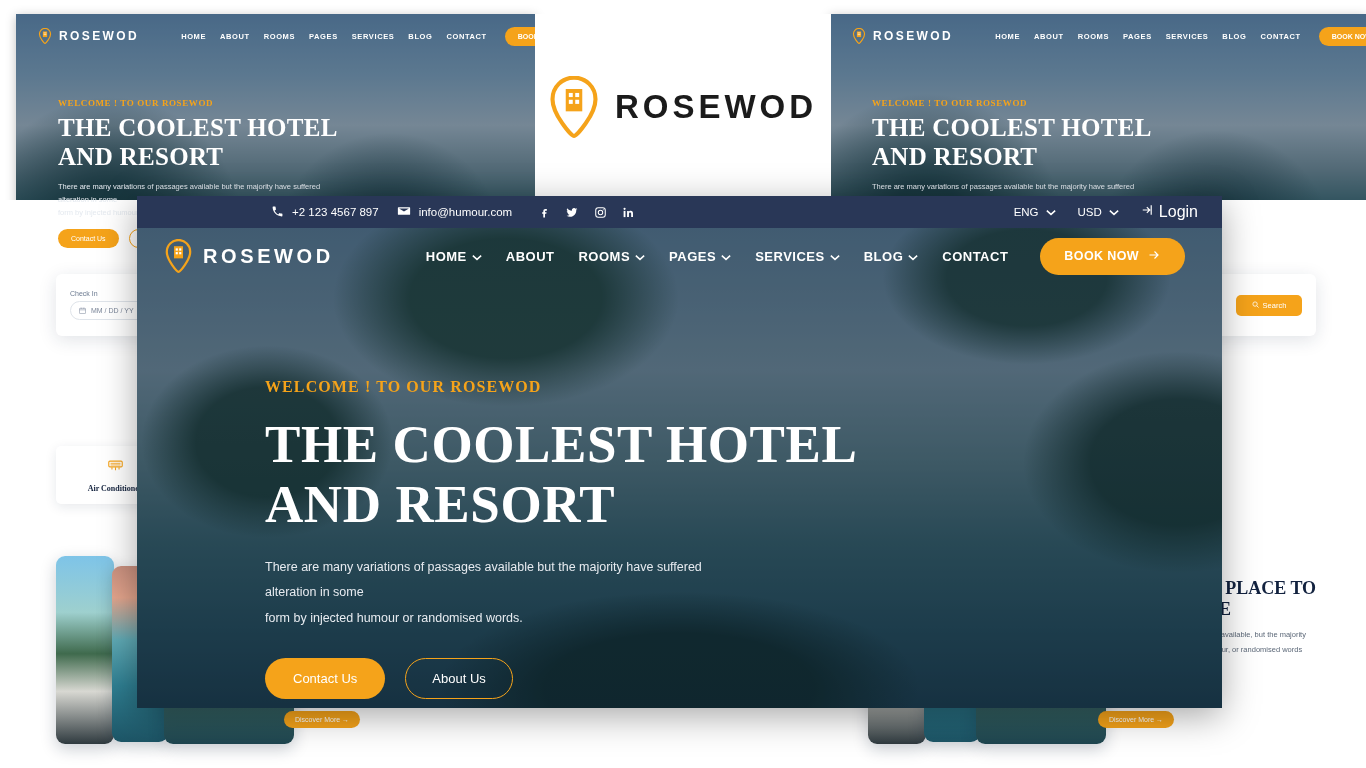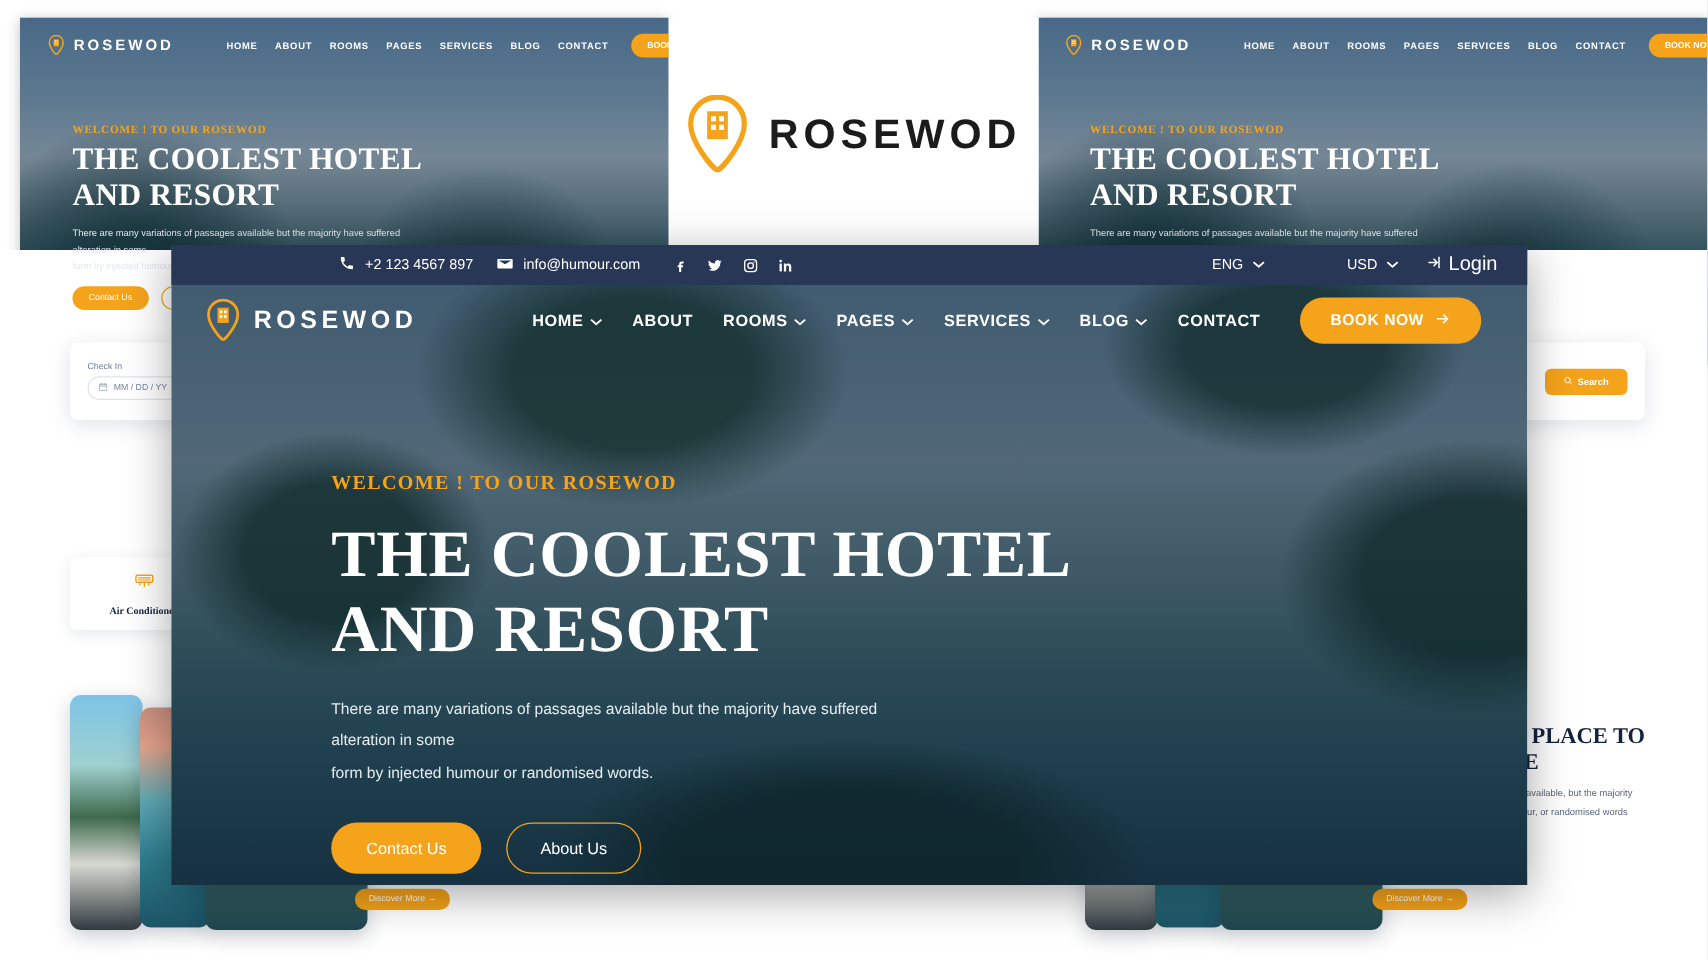--- a/index.html
+++ b/index.html
@@ -64,21 +64,21 @@
               background:#ffffff; z-index:2; }
   .booking-bar{ position:absolute; left:56px; top:274px; width:1260px; height:62px;
                 background:#fff; border-radius:6px; box-shadow:0 4px 18px rgba(20,40,70,.13);
                 display:flex; align-items:center; padding:0 14px; gap:10px; z-index:3; }
   .bk-field{ flex:1; }
   .bk-label{ font-size:7px; color:#6b7a90; margin-bottom:4px; }
   .bk-input{ border:1px solid #dfe4ea; border-radius:16px; height:19px; display:flex;
              align-items:center; gap:5px; padding:0 8px; font-size:7px; color:#7a8598; }
   .bk-search{ background:#f5a31a; color:#fff; border-radius:5px; height:21px; width:66px;
               display:flex; align-items:center; justify-content:center; gap:4px;
-              font-size:7.5px;font-weight:bold; }
+              font-size:7.5px; }
 
   
   .amen-row{ position:absolute; left:56px; top:446px; width:1260px; height:58px;
              display:flex; justify-content:space-between; z-index:3; }
   .amen{ width:118px; height:58px; background:#fff; border-radius:5px;
          box-shadow:0 3px 12px rgba(20,40,70,.10); display:flex; flex-direction:column;
          align-items:center; justify-content:center; gap:5px; }
   .amen .lbl{ font-family:"Liberation Serif", serif; font-weight:700; font-size:8px; color:#15243f; }
 
   
@@ -111,21 +111,21 @@
   
   .hero{ position:absolute; left:137px; top:196px; width:1085px; height:512px;
          overflow:hidden; z-index:10; box-shadow:0 8px 34px rgba(0,0,0,.35); }
   .topbar{ position:absolute; left:0; top:0; right:0; height:32px; background:#293757;
            display:flex; align-items:center; padding:0 24px; z-index:6; }
   .tb-left{ display:flex; align-items:center; gap:18px; margin-left:110px;text-align:right; }
   .tb-item{ display:flex; align-items:center; gap:8px; color:#fff; font-size:11.5px; }
   .tb-soc{ display:flex; align-items:center; gap:15px; margin-left:8px; }
   .tb-soc span{ color:#fff; display:flex; }
   .tb-right{ margin-left:auto; display:flex; align-items:center; gap:22px; }
-  .tb-sel{ display:flex; align-items:flex-start; gap:7px; color:#fff; font-size:11.5px;margin-left:44px; }
+  .tb-sel{ display:flex; align-items:flex-start; gap:7px; color:#fff; font-size:11.5px; }
   .tb-login{ display:flex; align-items:center; gap:4px; color:#fff; font-size:16px; }
 
   .navbar{ position:absolute; left:0; top:32px; right:0; height:56px; display:flex;
            align-items:center; padding:0 28px; z-index:6; }
   .brand{ display:flex; align-items:center; gap:11px; }
   .brand-text{ color:#fff; font-weight:700; font-size:20px; letter-spacing:3.6px; }
   .nav-menu{ display:flex; align-items:center; gap:24px; margin-left:92px; }
   .nav-menu a{ color:#fff; font-size:13px; font-weight:700; letter-spacing:.5px;
                text-decoration:none; display:flex; align-items:center; gap:5px; white-space:nowrap; }
   .booknow{ margin-left:32px; background:#f5a31a; color:#fff; border:none; cursor:pointer;

